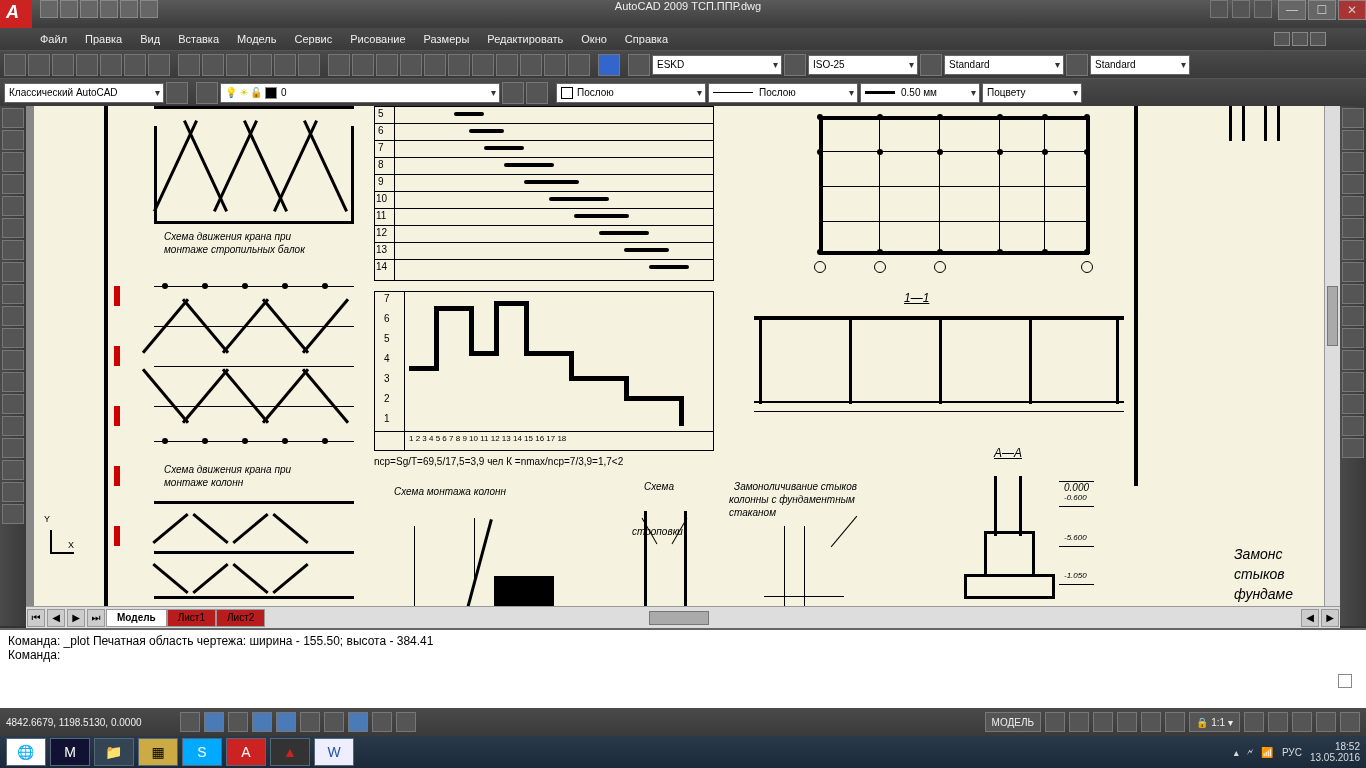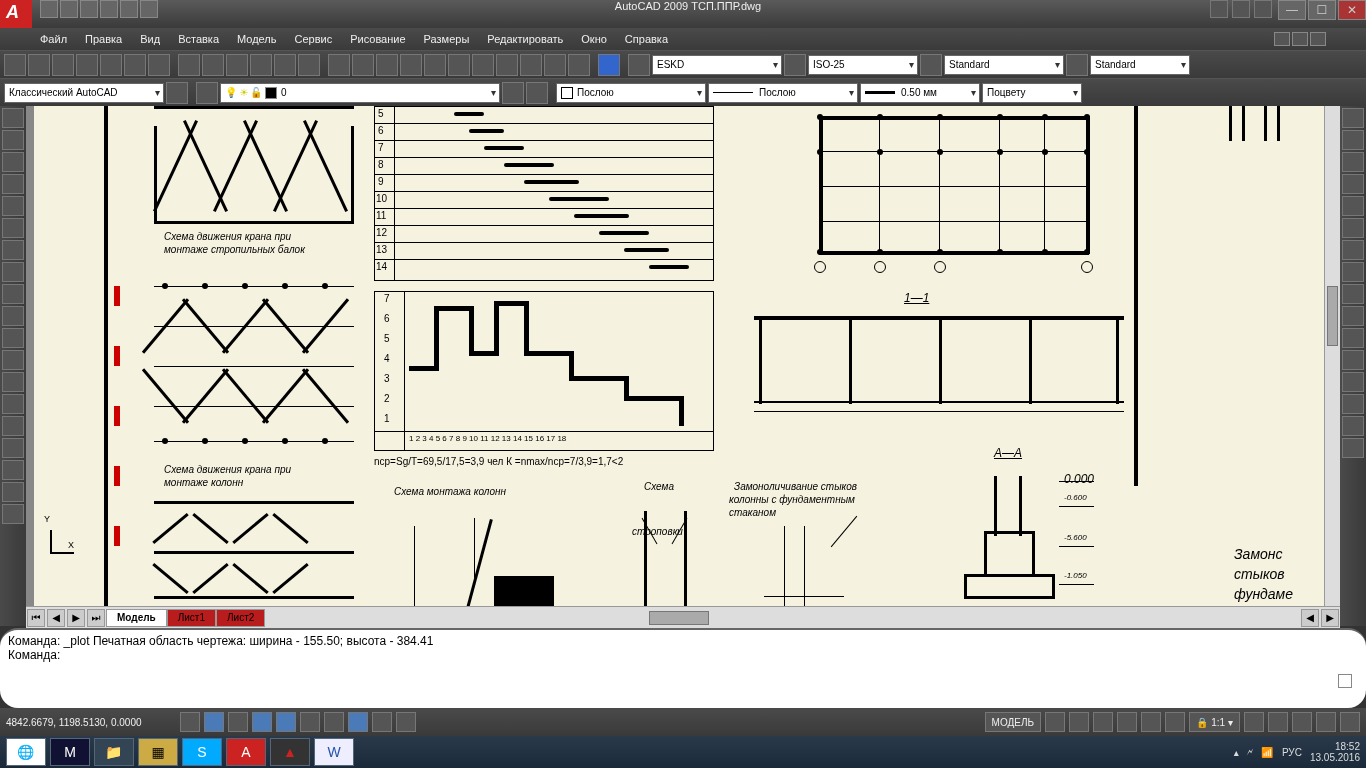--- a/index.html
+++ b/index.html
@@ -52,21 +52,21 @@
 
 .dwg-text{position:absolute;font-size:10px;font-style:italic;color:#000;}
 .grid-box{position:absolute;background:#f5f2e0;border:1px solid #000;}
 .bar{position:absolute;height:4px;background:#000;border-radius:2px;}
 .heavy{position:absolute;background:#000;}
 .thin{position:absolute;background:#000;}
 .circ{position:absolute;border:1px solid #000;border-radius:50%;}
 .dot{position:absolute;width:6px;height:6px;background:#000;border-radius:50%;}
 
 
-.cmdwin { position:absolute; left:0; right:0; bottom:60px; height:80px; background:#fff; border-top:2px solid #666; font-family:Consolas,monospace; font-size:12px; color:#000; padding:4px 8px; overflow:hidden;border-radius:18px;}
+.cmdwin { position:absolute; left:0; right:0; bottom:60px; height:80px; background:#fff; border-top:2px solid #666; font-family:Consolas,monospace; font-size:12px; color:#000; padding:4px 8px; overflow:hidden;}
 .cmdwin .line{white-space:pre;}
 .cmdwin .caret{position:absolute;bottom:20px;right:14px;width:14px;height:14px;border:1px solid #888;}
 
 
 .statusbar { position:absolute; left:0; right:0; bottom:32px; height:28px; background:linear-gradient(#4a4a4a,#3a3a3a); display:flex; align-items:center; color:#eee; font-size:10px; padding:0 6px; gap:4px;}
 .statusbar .coords{min-width:170px;}
 .statusbar .sb{width:20px;height:20px;background:#555;border:1px solid #777;}
 .statusbar .sb.on{background:#4a7ab8;}
 .statusbar .spacer{flex:1;}
 .statusbar .txt-btn{padding:0 6px;height:20px;line-height:20px;background:#555;border:1px solid #777;}
@@ -455,21 +455,21 @@
       <div class="heavy" style="left:50px;top:10px;width:3px;height:60px;"></div>
       <div class="heavy" style="left:75px;top:10px;width:3px;height:60px;"></div>
       <div class="heavy" style="left:40px;top:65px;width:50px;height:3px;"></div>
       <div class="heavy" style="left:40px;top:65px;width:3px;height:45px;"></div>
       <div class="heavy" style="left:88px;top:65px;width:3px;height:45px;"></div>
       <div class="heavy" style="left:20px;top:108px;width:90px;height:3px;"></div>
       <div class="heavy" style="left:20px;top:108px;width:3px;height:25px;"></div>
       <div class="heavy" style="left:108px;top:108px;width:3px;height:25px;"></div>
       <div class="heavy" style="left:20px;top:130px;width:90px;height:3px;"></div>
       <div class="thin" style="left:115px;top:15px;width:35px;height:1px;"></div>
-      <span class="dwg-text" style="left:120px;top:6px;font-size:12px;">0.000</span>
+      <span class="dwg-text" style="left:120px;top:16px;font-size:10px;">0.000</span>
       <div class="thin" style="left:115px;top:40px;width:35px;height:1px;"></div>
       <span class="dwg-text" style="left:120px;top:27px;font-size:8px;">-0.600</span>
       <div class="thin" style="left:115px;top:80px;width:35px;height:1px;"></div>
       <span class="dwg-text" style="left:120px;top:67px;font-size:8px;">-5.600</span>
       <div class="thin" style="left:115px;top:118px;width:35px;height:1px;"></div>
       <span class="dwg-text" style="left:120px;top:105px;font-size:8px;">-1.050</span>
     </div>
 
     <div class="dwg-text" style="left:1200px;top:440px;font-size:14px;">Замонс</div>
     <div class="dwg-text" style="left:1200px;top:460px;font-size:14px;">стыков</div>

